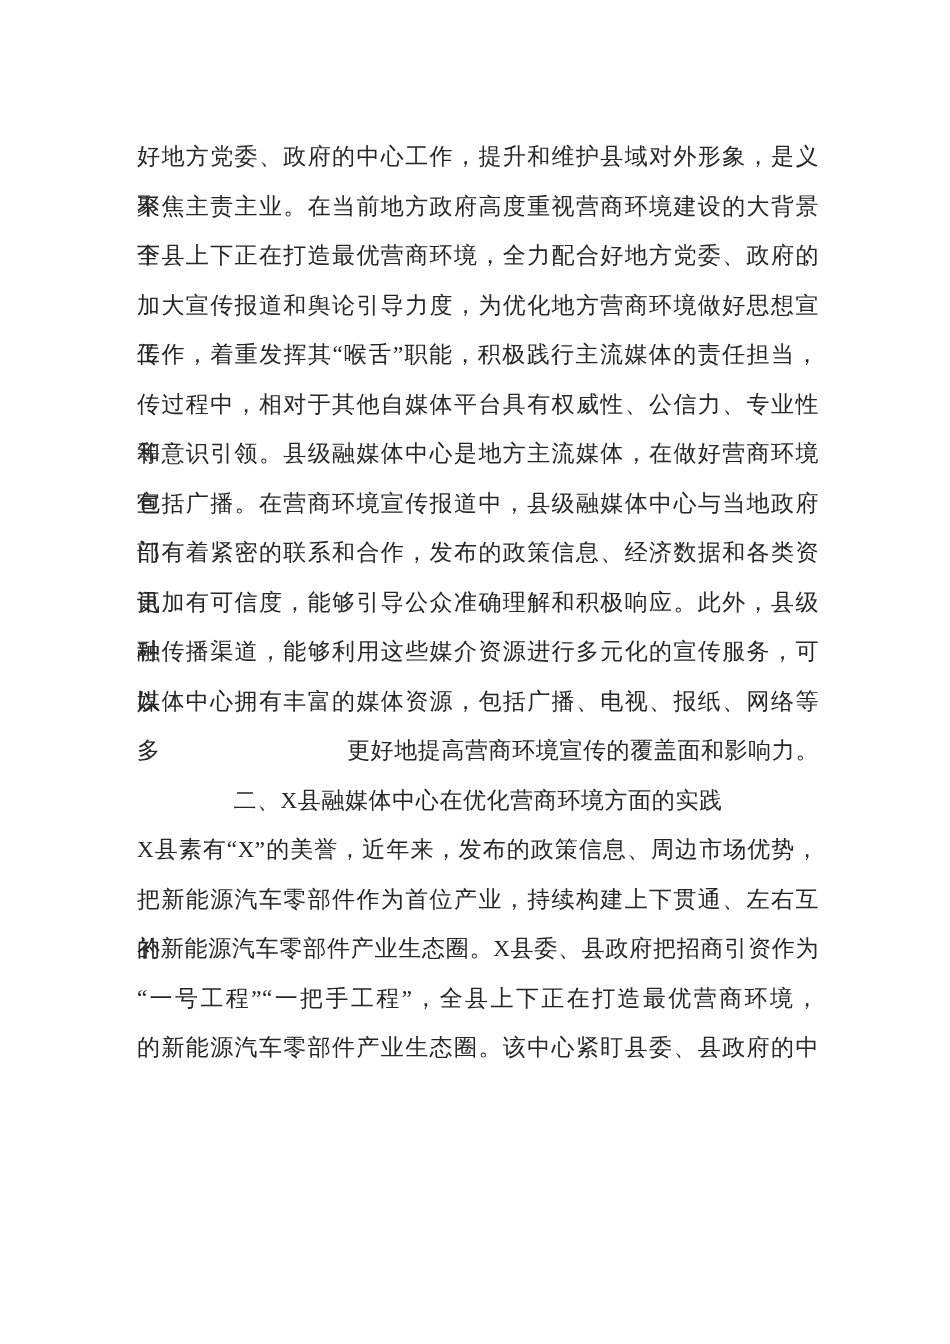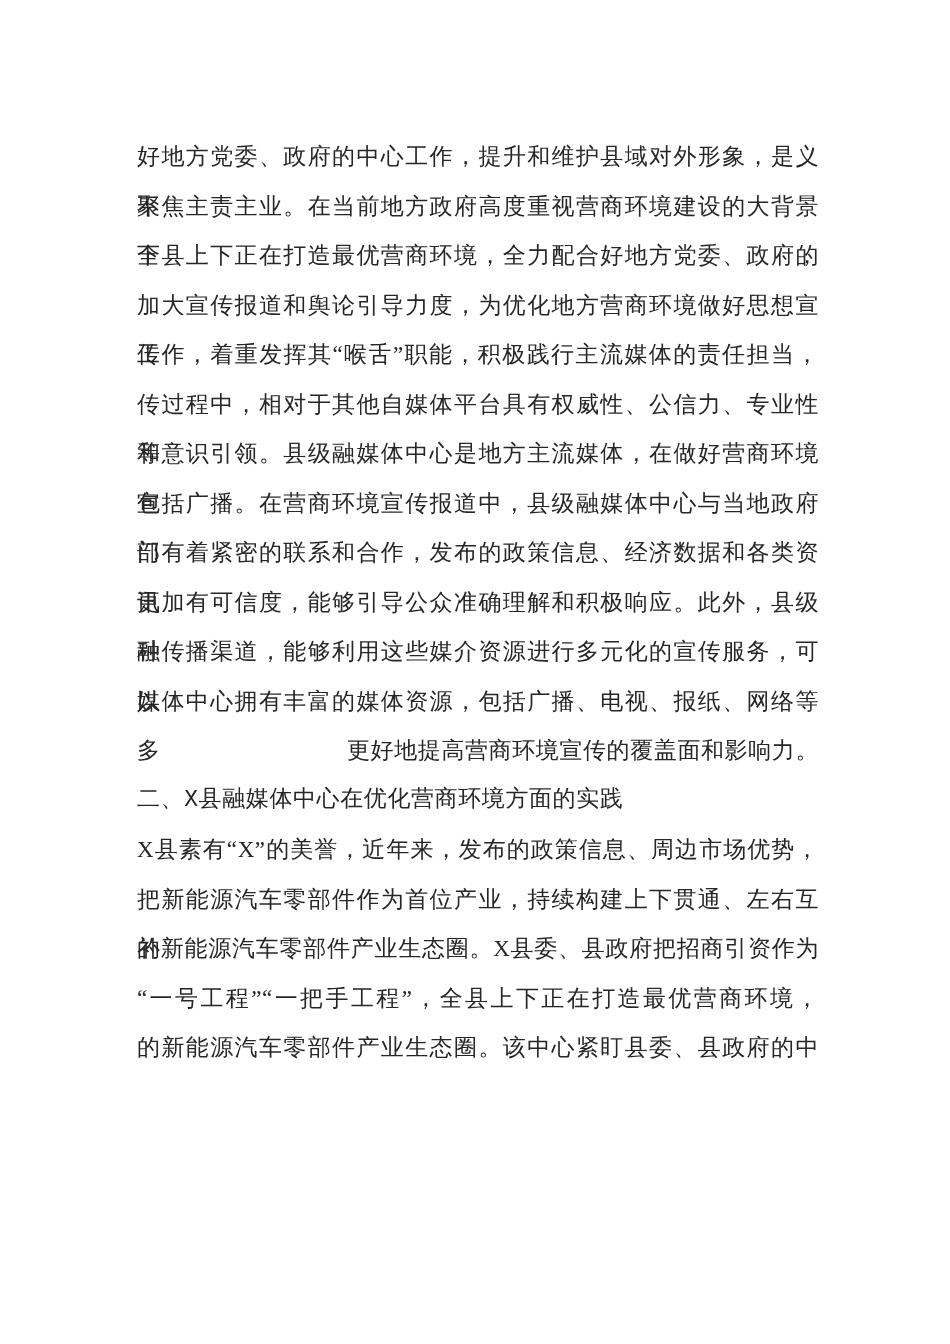--- a/index.html
+++ b/index.html
@@ -31,22 +31,21 @@
     white-space: nowrap;
     text-align: right;
   }
   .line.justify {
     white-space: normal;
     text-align: justify;
     text-align-last: justify;
   }
   .line.heading {
     
-    text-align: left;
-    font-family: Liberation Mono, monospace;
+    text-align: center;
   }
 </style>
 </head>
 <body>
 
 <div class="page" style="background: rgb(255, 255, 255);">
   <div class="text-block" style="color: rgb(38, 38, 38);">
 
   <div class="line justify">好地方党委、政府的中心工作，提升和维护县域对外形象，是义不</div>
       <div class="line justify">聚焦主责主业。在当前地方政府高度重视营商环境建设的大背景下，</div>

